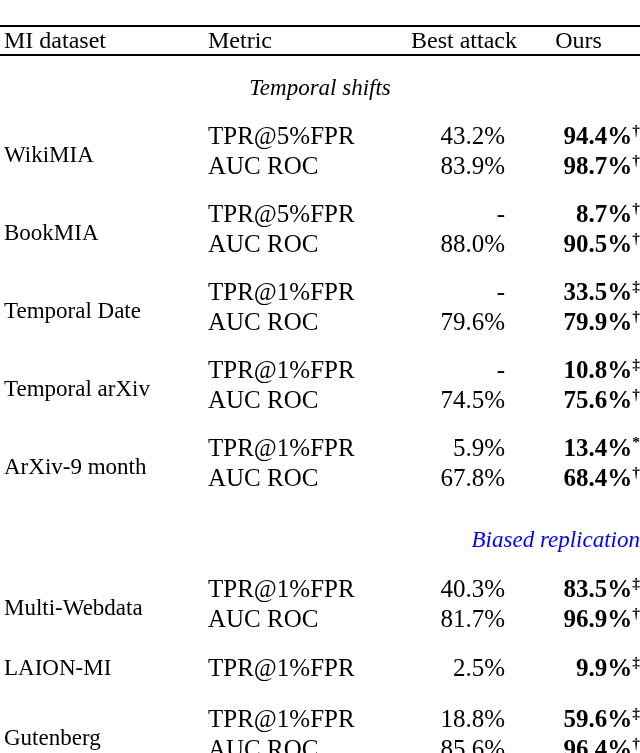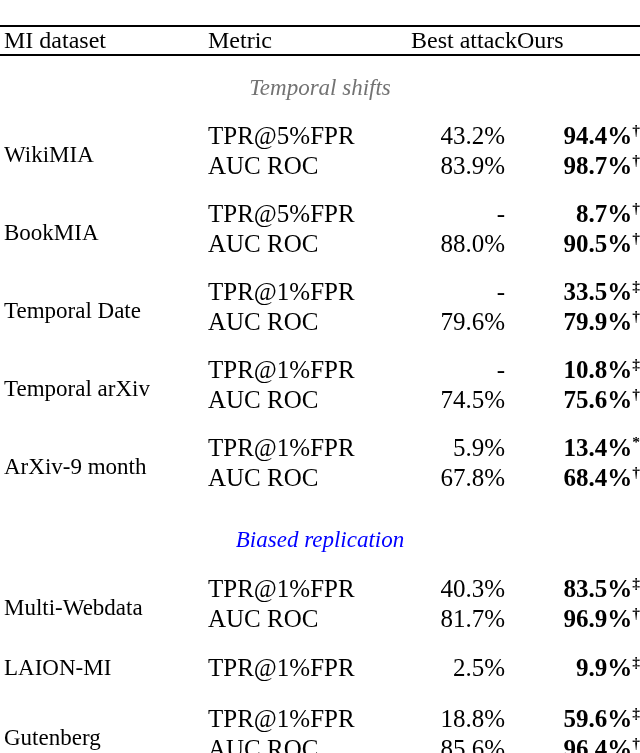--- a/index.html
+++ b/index.html
@@ -74,32 +74,32 @@
   
   .hdr td {
     font-size: 24px;
     padding-top: 6px;
     padding-bottom: 7px;
     white-space: nowrap;
   }
   .hdr .h-dataset { text-align: left; padding-left: 4px; }
   .hdr .h-metric  { text-align: left; }
   .hdr .h-best    { text-align: right; }
-  .hdr .h-ours    { text-align: left; }
+  .hdr .h-ours    { text-align: center; }
 
   
   .section-row td {
     text-align: center;
     font-style: italic;
     font-size: 23px;
     color: #0000ff;
     white-space: nowrap;
   }
   .section-row.first td { padding-top: 19px; padding-bottom: 10px; }
-  .section-row.later td { padding-top: 26px; padding-bottom: 11px; }
+  .section-row.later td { padding-top: 26px; padding-bottom: 11px; text-align: right; }
 
   
   .data-row td {
     font-size: 25px;
     white-space: nowrap;
   }
   .data-row td.dataset {
     text-align: left;
     padding-left: 4px;
     font-size: 23px;
@@ -161,21 +161,21 @@
         <tr class="hdr">
           <td class="h-dataset">MI dataset</td>
           <td class="h-metric">Metric</td>
           <td class="h-best">Best attack</td>
           <td class="h-ours">Ours</td>
         </tr>
         <tr class="rule-row">
           <td colspan="4" class="rule-mid"></td>
         </tr>
         <tr class="section-row first">
-          <td colspan="4" style="color: #737373;">Temporal shifts</td>
+          <td colspan="4" style="color: #000000;">Temporal shifts</td>
         </tr>
         <tr class="data-row top">
           <td class="dataset" rowspan="2">WikiMIA</td>
           <td class="metric">TPR@5%FPR</td>
           <td class="best">43.2%</td>
           <td class="ours"><span>94.4%</span><span class="sup">†</span></td>
         </tr>
         <tr class="data-row bottom">
           <td class="metric">AUC ROC</td>
           <td class="best">83.9%</td>

